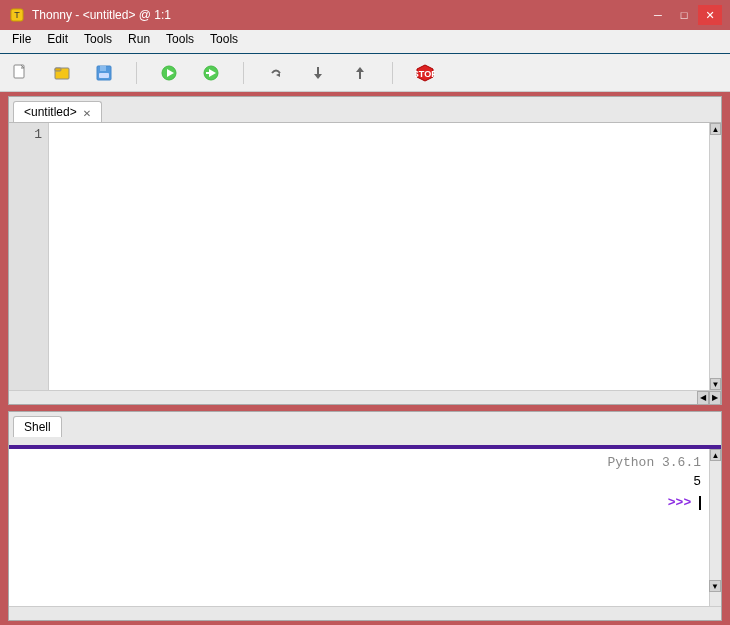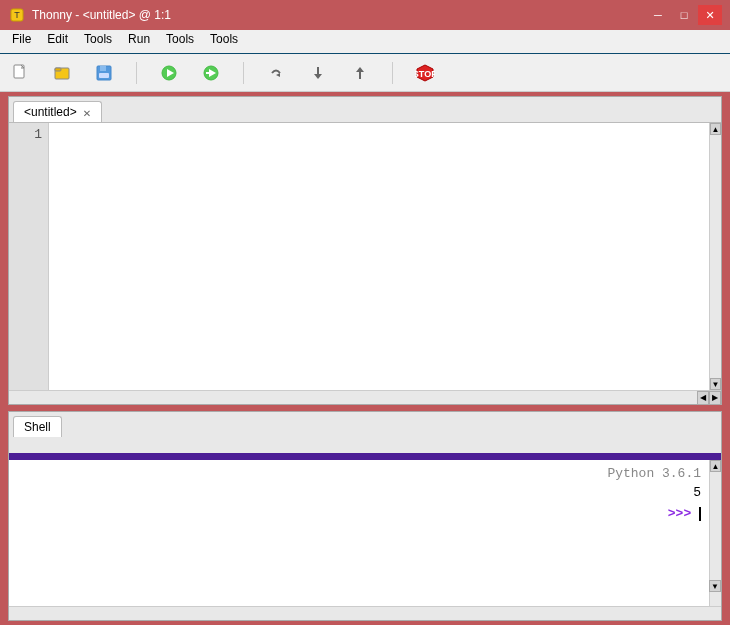--- a/index.html
+++ b/index.html
@@ -201,22 +201,22 @@
       border: 1px solid #aaa;
       height: 210px;
       display: flex;
       flex-direction: column;
     }
 
     .shell-tab-bar {
       background: #e8e8e8;
       display: flex;
       align-items: flex-end;
-      padding: 4px 4px 16px 4px;
-      border-bottom: 7px solid #4c1d95;
+      padding: 4px 4px 8px 4px;
+      border-bottom: 4px solid #4c1d95;
     }
     .shell-tab {
       background: #fff;
       border: 1px solid #bbb;
       border-bottom: none;
       padding: 3px 10px;
       font-size: 12px;
       cursor: pointer;
       border-radius: 3px 3px 0 0;
     }

